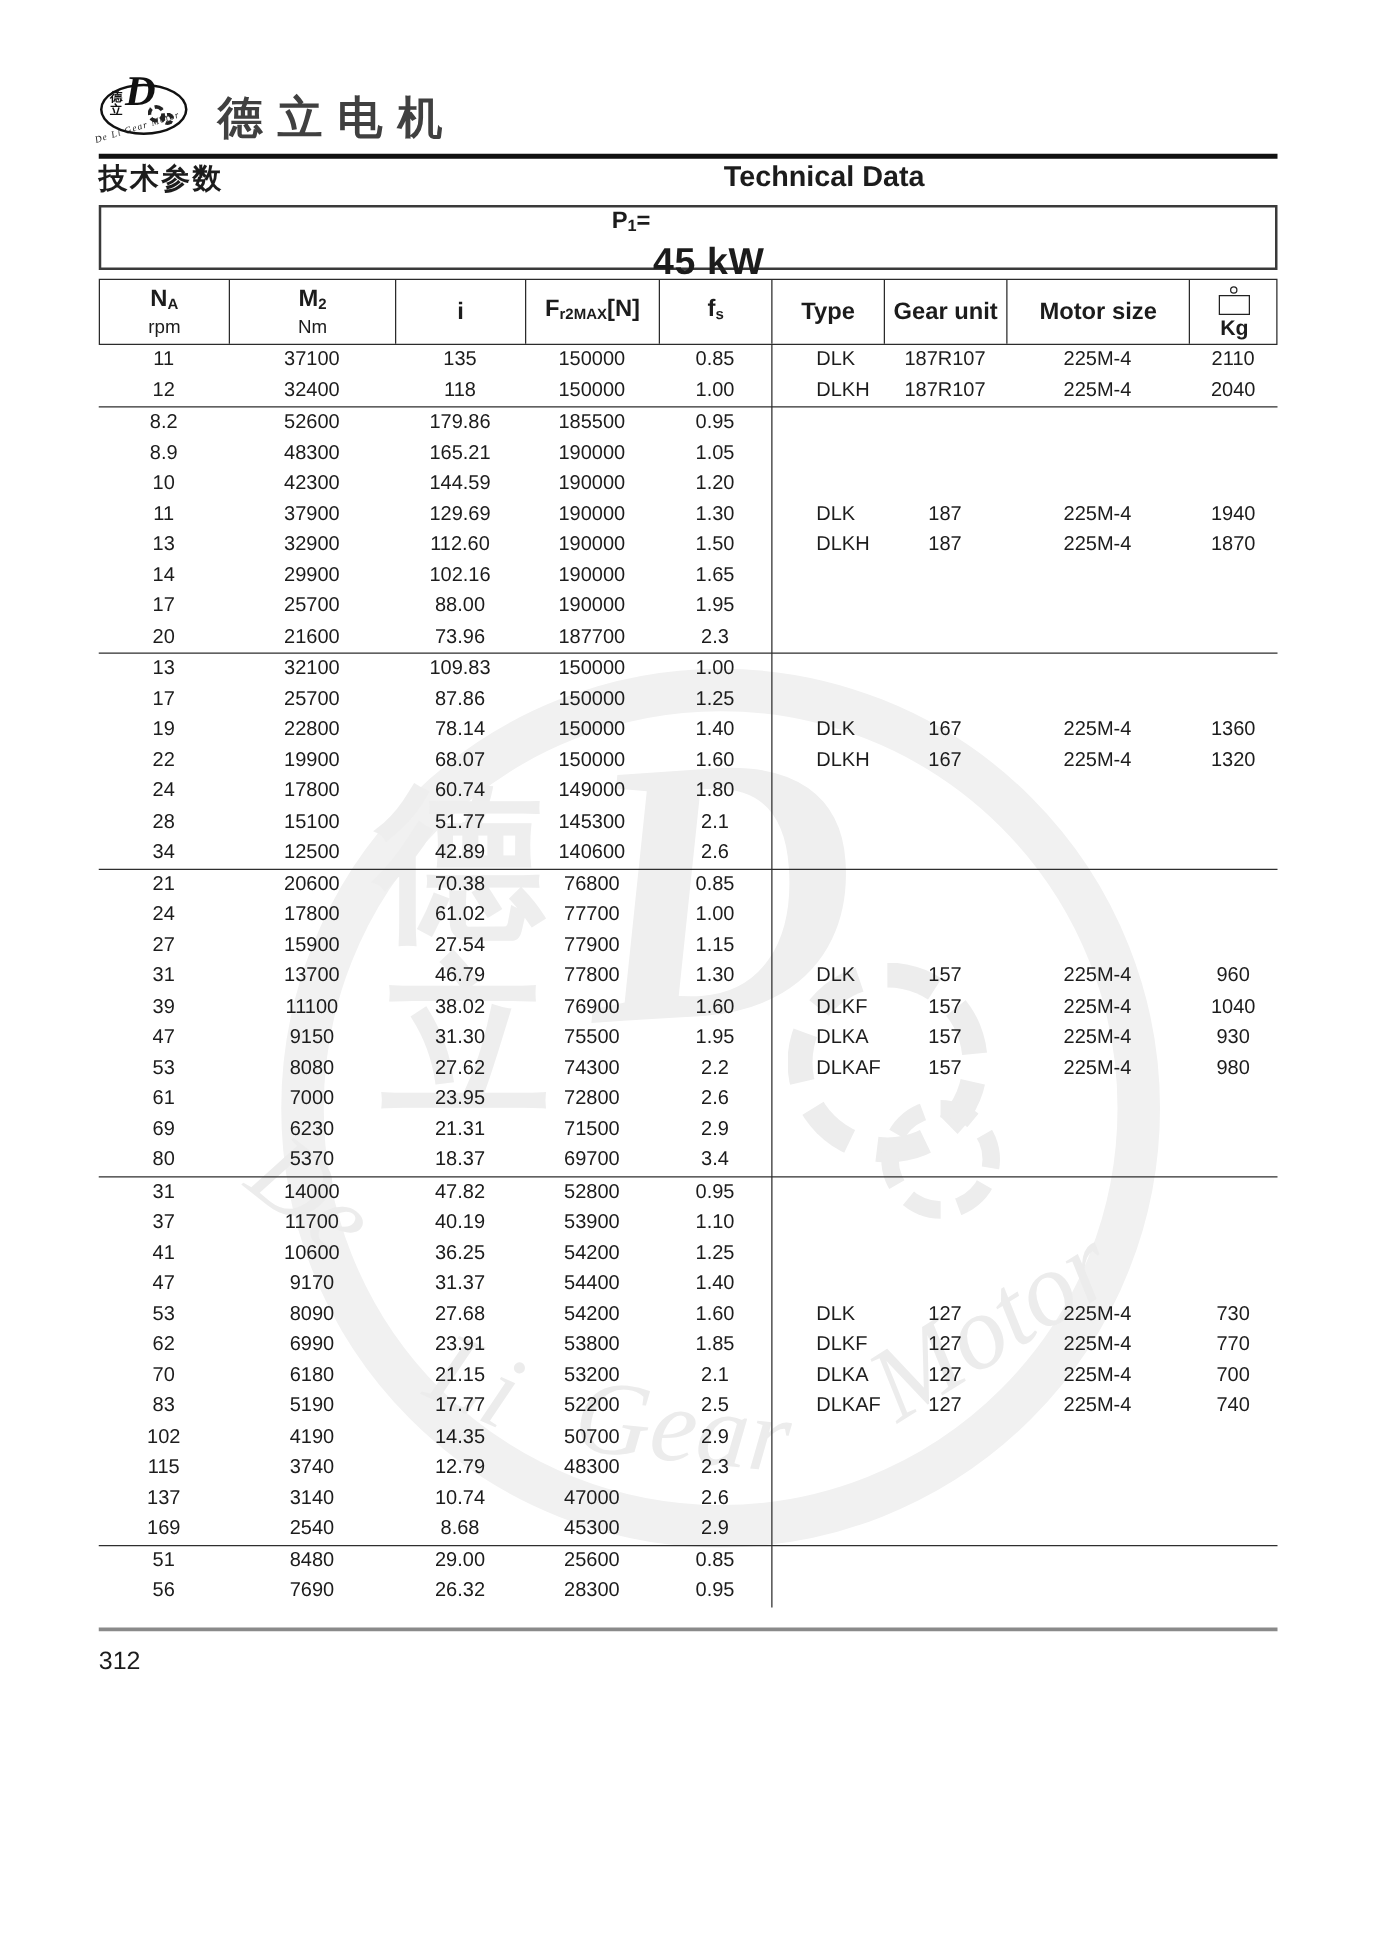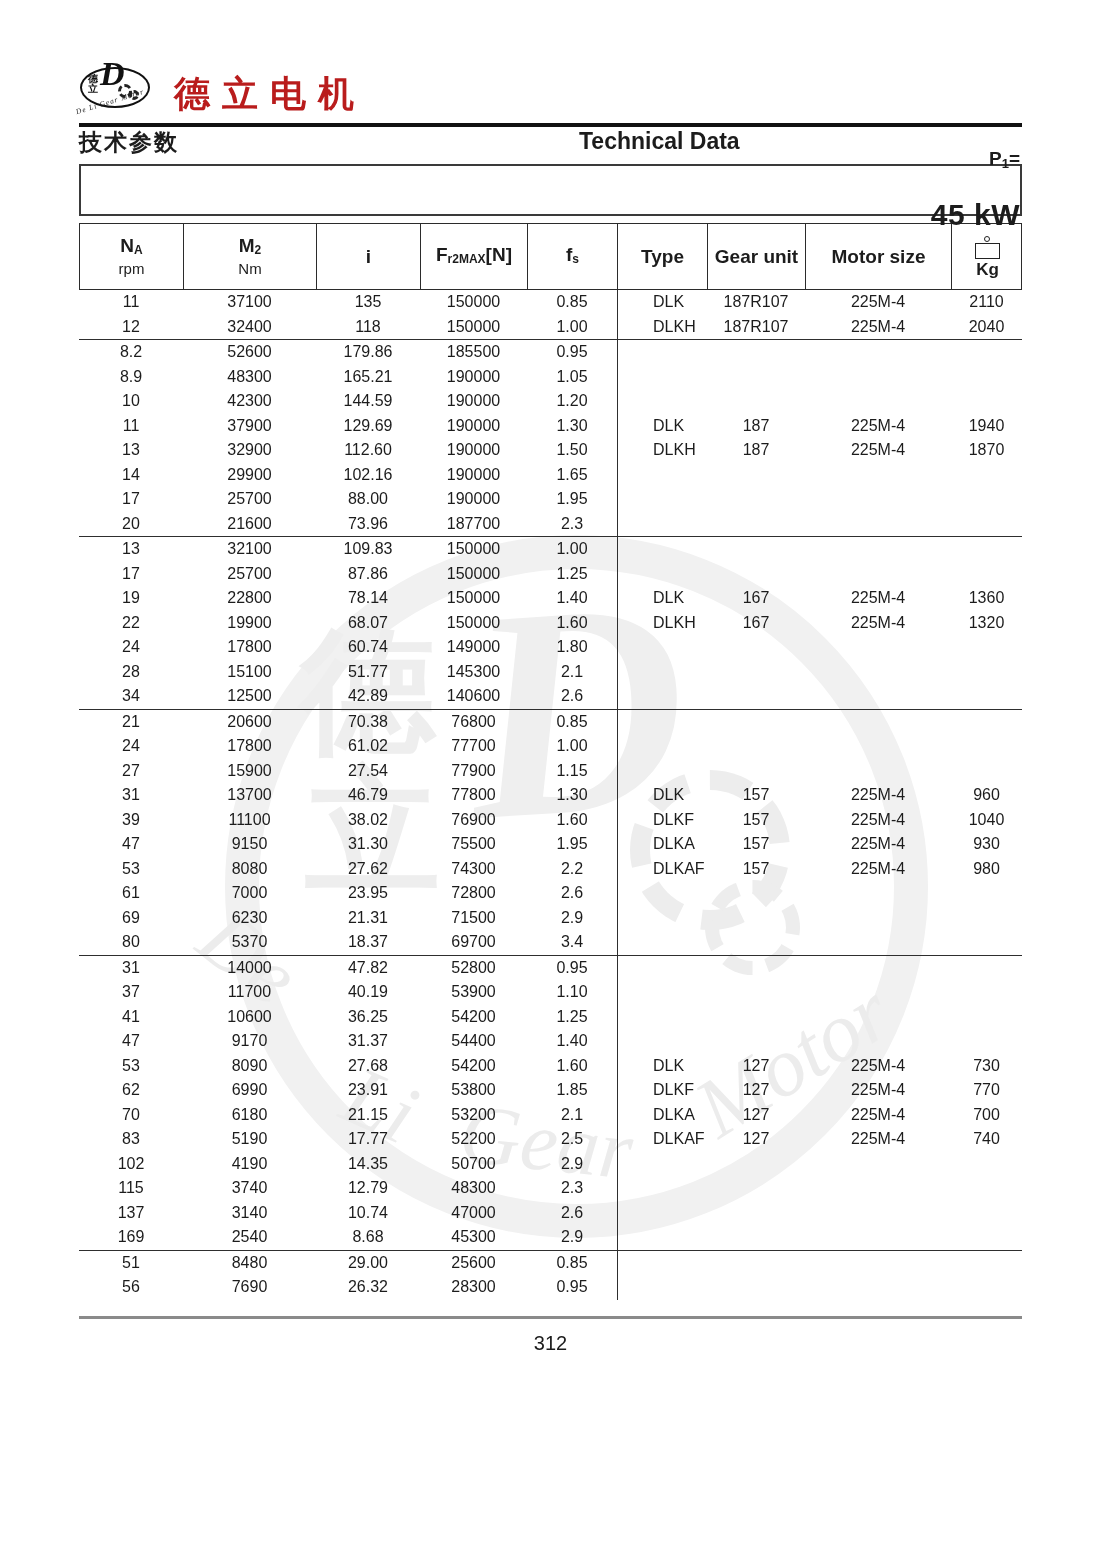--- a/index.html
+++ b/index.html
@@ -42,37 +42,37 @@
     font-family:"Liberation Serif","DejaVu Serif",serif;color:#111;}
   .logo-d{position:absolute;left:20px;top:-10px;font-family:"Liberation Serif","DejaVu Serif",serif;
     font-style:italic;font-weight:bold;font-size:34px;line-height:34px;color:#111;}
   .logo-gear{position:absolute;border-radius:50%;border:3px dashed #222;box-sizing:border-box;}
   .lg1{left:38px;top:17px;width:14px;height:14px;}
   .lg2{left:49px;top:23px;width:10px;height:10px;}
   .logo-arc{position:absolute;left:-6px;top:27px;width:92px;font-size:7.5px;font-style:italic;
     font-family:"Liberation Serif","DejaVu Serif",serif;color:#222;transform:rotate(-17deg);
     letter-spacing:1px;white-space:nowrap;}
   .brand-name{position:absolute;left:95px;top:76px;font-family:"Liberation Serif","DejaVu Serif",serif;
-    font-weight:bold;font-size:36px;line-height:36px;letter-spacing:12px;color:#b91c1c;}
+    font-weight:bold;font-size:36px;line-height:36px;letter-spacing:12px;color:#404040;}
 
   .top-rule{margin-top:10px;height:4px;background:#111;}
 
   .section-row{position:relative;height:26px;}
   .sec-cn{position:absolute;left:0;top:0;font-size:23px;font-weight:bold;letter-spacing:2px;}
   .sec-en{position:absolute;left:500px;top:1px;font-size:23px;font-weight:bold;}
 
   .power-box{margin-top:11px;height:48px;border:2px solid #3a3a3a;display:flex;
-    align-items:flex-end;justify-content:center;flex-direction:column;}
+    align-items:flex-start;justify-content:center;}
   .p-pre{font-size:19px;font-weight:bold;letter-spacing:0;}
   .p-pre sub{font-size:13px;vertical-align:-3px;font-weight:bold;}
   .p-val{font-size:30px;font-weight:bold;margin-left:2px;letter-spacing:0.5px;margin-top:27px;}
 
   
   .gridcols{display:grid;grid-template-columns:104px 133px 104px 107px 90px 90px 98px 146px 71px;}
-  .thead{margin-top:7px;height:67px;border:1.5px solid #2b2b2b;box-sizing:border-box;}
+  .thead{margin-top:7px;height:53px;border:1.5px solid #2b2b2b;box-sizing:border-box;}
   .th{border-right:1.5px solid #2b2b2b;display:flex;flex-direction:column;
     align-items:center;justify-content:center;text-align:center;}
   .th:last-child{border-right:none;}
   .th-main{font-size:19px;font-weight:bold;line-height:20px;}
   .th-main sub{font-size:12px;font-weight:bold;vertical-align:-2px;}
   .th-unit{font-size:15px;line-height:16px;margin-top:1px;}
   .kg-icon{width:26px;height:24px;position:relative;margin-bottom:1px;}
   .kg-knob{position:absolute;left:9px;top:0;width:6px;height:6px;border:1.2px solid #222;
     border-radius:50%;box-sizing:border-box;}
   .kg-body{position:absolute;left:0;top:7px;width:25px;height:16px;border:1.5px solid #222;
@@ -87,21 +87,21 @@
   .block:nth-of-type(5){padding:10px 0 3px;}
   .block:nth-of-type(7){padding:14px 0 3px;}
   .block:nth-of-type(9){padding:10px 0 3px;}
   .block:nth-of-type(11){padding:17px 0 0;}
   .bsep{border-top:1px solid #2e2e2e;height:0;}
   .trow{height:24.5px;align-items:center;}
   .tcell{font-size:16px;text-align:center;white-space:nowrap;}
   .tcell.c5{text-align:left;padding-left:36px;box-sizing:border-box;}
 
   .footer-rule{margin-top:16px;height:3px;background:#8a8a8a;}
-  .page-number{margin-top:13px;text-align:center;font-size:20px;color:#1c1c1c;}
+  .page-number{margin-top:13px;font-size:20px;color:#1c1c1c;}
 </style>
 </head>
 <body>
 
 <div class="page">
 
   <div class="watermark">
     <div class="wm-ring"></div>
     <div class="wm-cjk wm-c1">德</div>
     <div class="wm-cjk wm-c2">立</div>

